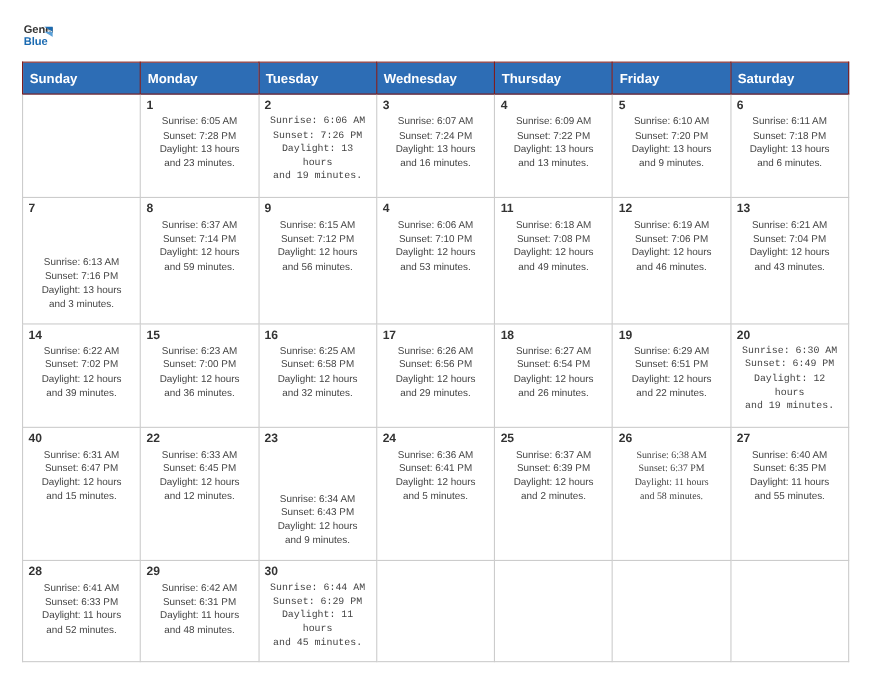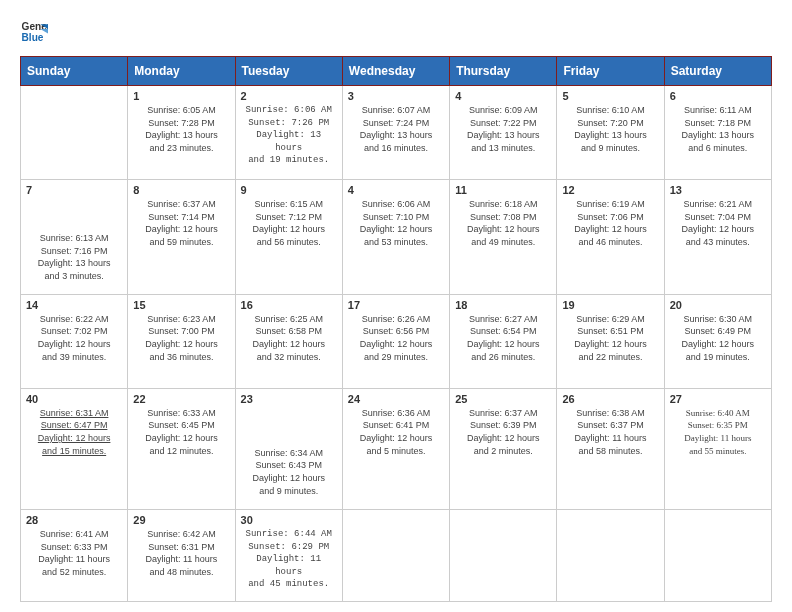--- a/index.html
+++ b/index.html
@@ -261,30 +261,30 @@
             </td>
             <td>
               <span class="day-num">19</span>
               <div class="cell-content" style="white-space: pre-line;">Sunrise: 6:29 AM
 Sunset: 6:51 PM
 Daylight: 12 hours
 and 22 minutes.</div>
             </td>
             <td>
               <span class="day-num">20</span>
-              <div class="cell-content" style="white-space: pre-line;">Sunrise: 6:30 AM
+              <div class="cell-content" style="white-space: pre-line; font-family: Liberation Mono, monospace;">Sunrise: 6:30 AM
 Sunset: 6:49 PM
 Daylight: 12 hours
 and 19 minutes.</div>
             </td>
           </tr>
           <tr>
             <td>
               <span class="day-num">40</span>
-              <div class="cell-content" style="white-space: pre-line; text-decoration: underline;">Sunrise: 6:31 AM
+              <div class="cell-content" style="white-space: pre-line;">Sunrise: 6:31 AM
 Sunset: 6:47 PM
 Daylight: 12 hours
 and 15 minutes.</div>
             </td>
             <td>
               <span class="day-num">22</span>
               <div class="cell-content" style="white-space: pre-line;">Sunrise: 6:33 AM
 Sunset: 6:45 PM
 Daylight: 12 hours
 and 12 minutes.</div>
@@ -305,28 +305,28 @@
             </td>
             <td>
               <span class="day-num">25</span>
               <div class="cell-content" style="white-space: pre-line;">Sunrise: 6:37 AM
 Sunset: 6:39 PM
 Daylight: 12 hours
 and 2 minutes.</div>
             </td>
             <td>
               <span class="day-num">26</span>
-              <div class="cell-content" style="white-space: pre-line;">Sunrise: 6:38 AM
+              <div class="cell-content" style="white-space: pre-line; font-family: Liberation Serif, serif;">Sunrise: 6:38 AM
 Sunset: 6:37 PM
 Daylight: 11 hours
 and 58 minutes.</div>
             </td>
             <td>
               <span class="day-num">27</span>
-              <div class="cell-content" style="white-space: pre-line; font-family: Liberation Serif, serif;">Sunrise: 6:40 AM
+              <div class="cell-content" style="white-space: pre-line;">Sunrise: 6:40 AM
 Sunset: 6:35 PM
 Daylight: 11 hours
 and 55 minutes.</div>
             </td>
           </tr>
           <tr>
             <td>
               <span class="day-num">28</span>
               <div class="cell-content" style="white-space: pre-line;">Sunrise: 6:41 AM
 Sunset: 6:33 PM

